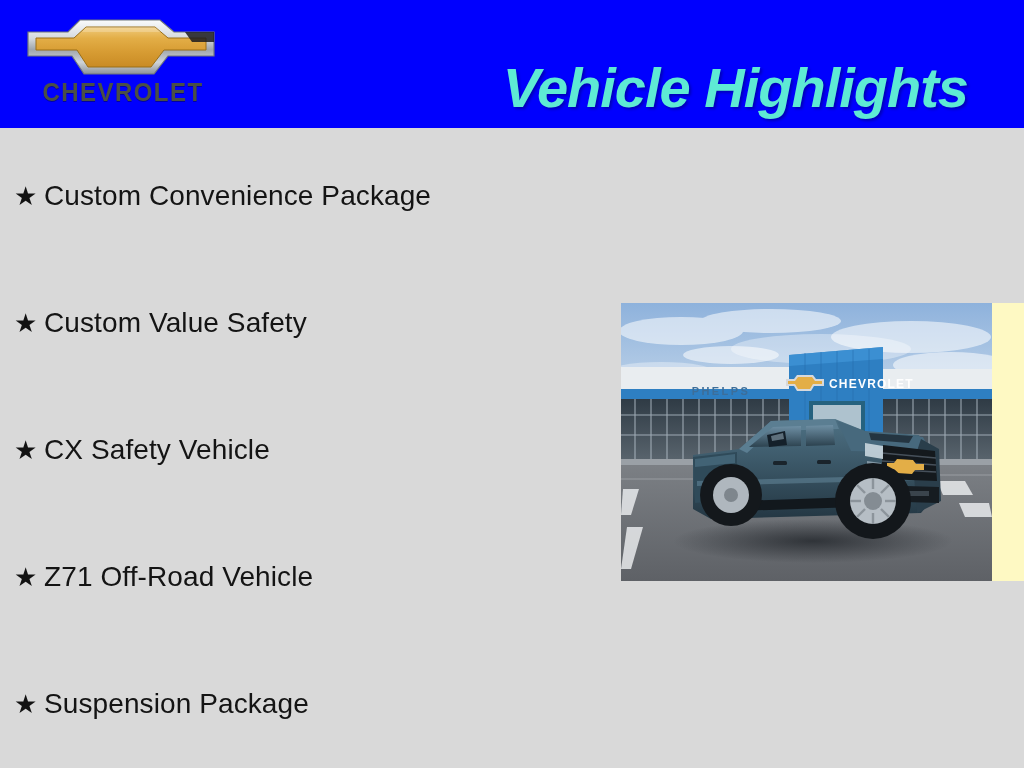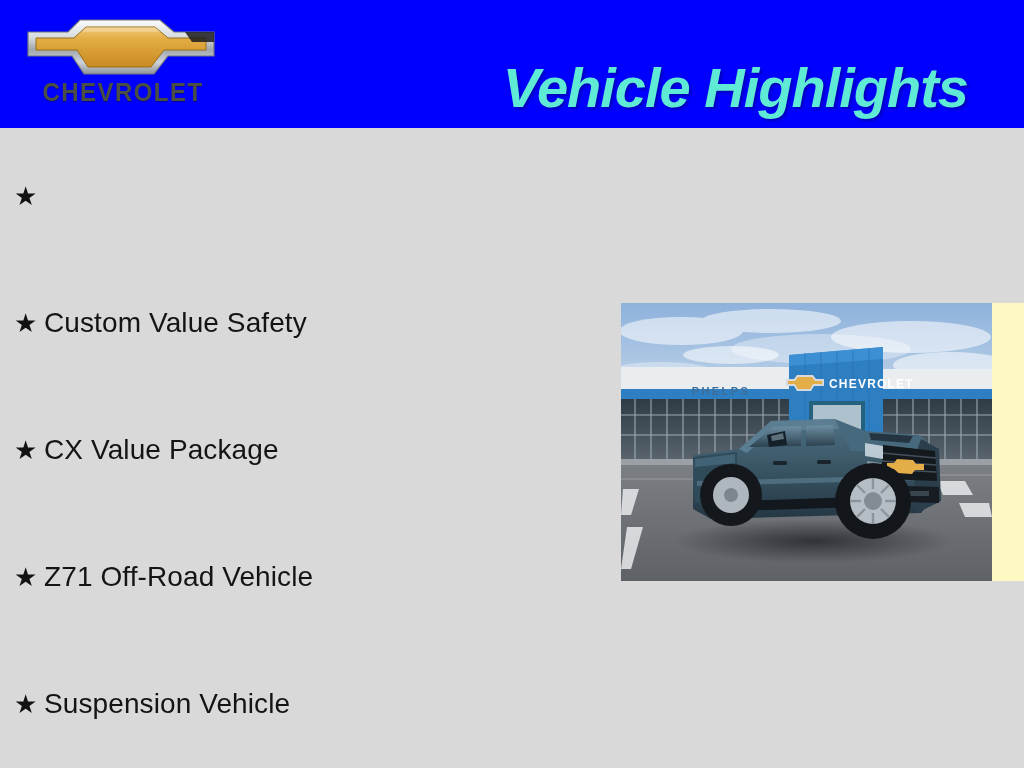--- a/index.html
+++ b/index.html
@@ -178,36 +178,37 @@
   </div>
 
   <div class="header-title">Vehicle Highlights</div>
 </div>
 
 <div class="content">
 
   <ul class="highlights-list">
     <li class="highlight-item" style="top:48px">
       <span class="bullet-star">★</span>
+      <span class="highlight-label">Custom Convenience Package</span>
     </li>
     <li class="highlight-item" style="top:175px">
       <span class="bullet-star">★</span>
       <span class="highlight-label">Custom Value Safety</span>
     </li>
     <li class="highlight-item" style="top:302px">
       <span class="bullet-star">★</span>
-      <span class="highlight-label">CX Value Package</span>
+      <span class="highlight-label">CX Safety Vehicle</span>
     </li>
     <li class="highlight-item" style="top:429px">
       <span class="bullet-star">★</span>
       <span class="highlight-label">Z71 Off-Road Vehicle</span>
     </li>
     <li class="highlight-item" style="top:556px">
       <span class="bullet-star">★</span>
-      <span class="highlight-label">Suspension Vehicle</span>
+      <span class="highlight-label">Suspension Package</span>
     </li>
   </ul>
 
   <div class="vehicle-photo">
     <svg viewBox="0 0 371 278" xmlns="http://www.w3.org/2000/svg">
       <defs>
         <linearGradient id="sky" x1="0" y1="0" x2="0" y2="1">
           <stop offset="0%" stop-color="#8EB2DC"></stop>
           <stop offset="45%" stop-color="#B4CCE6"></stop>
           <stop offset="100%" stop-color="#D7E3EF"></stop>

